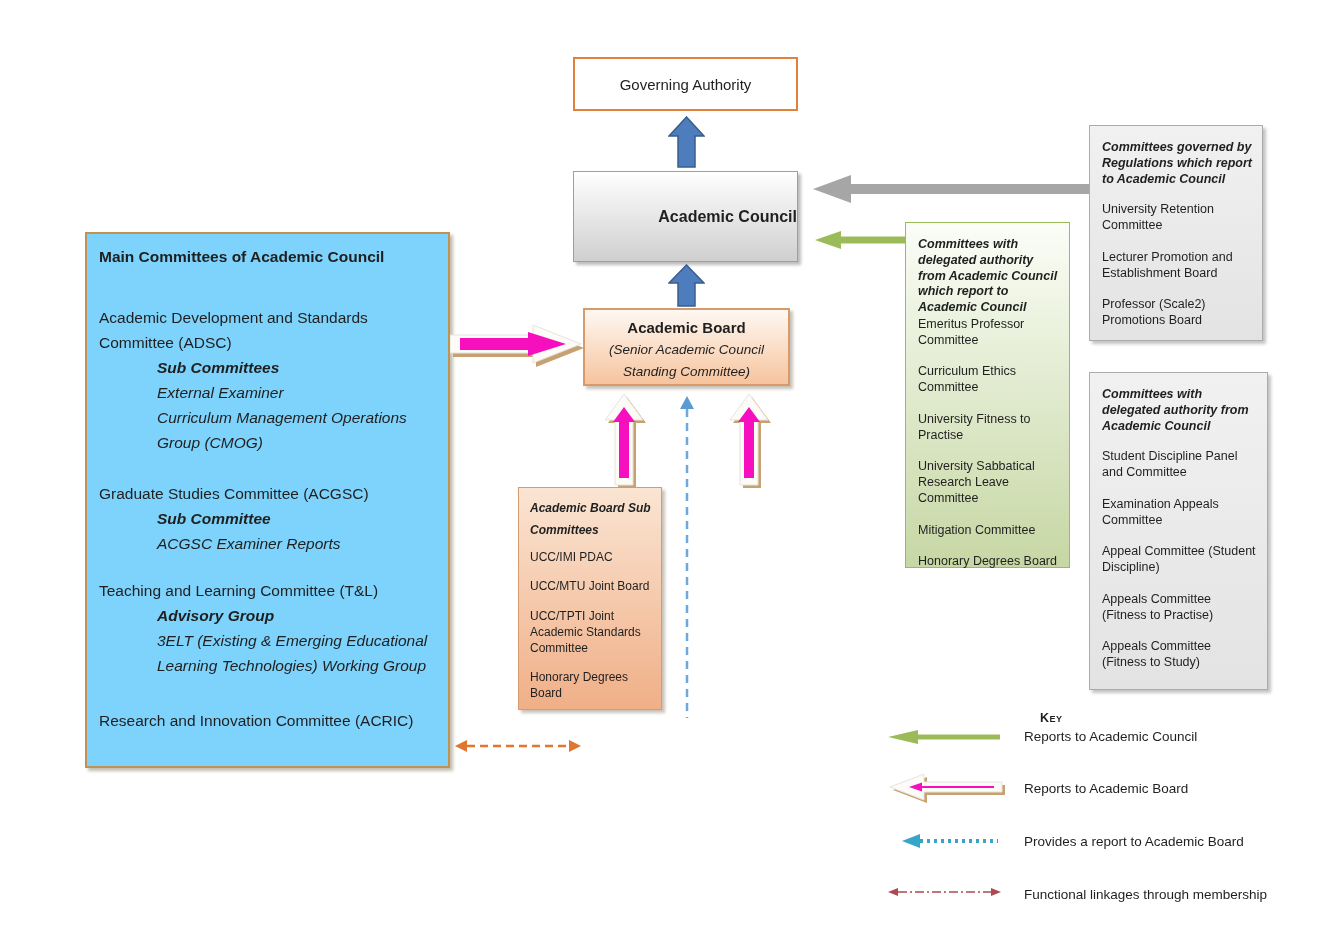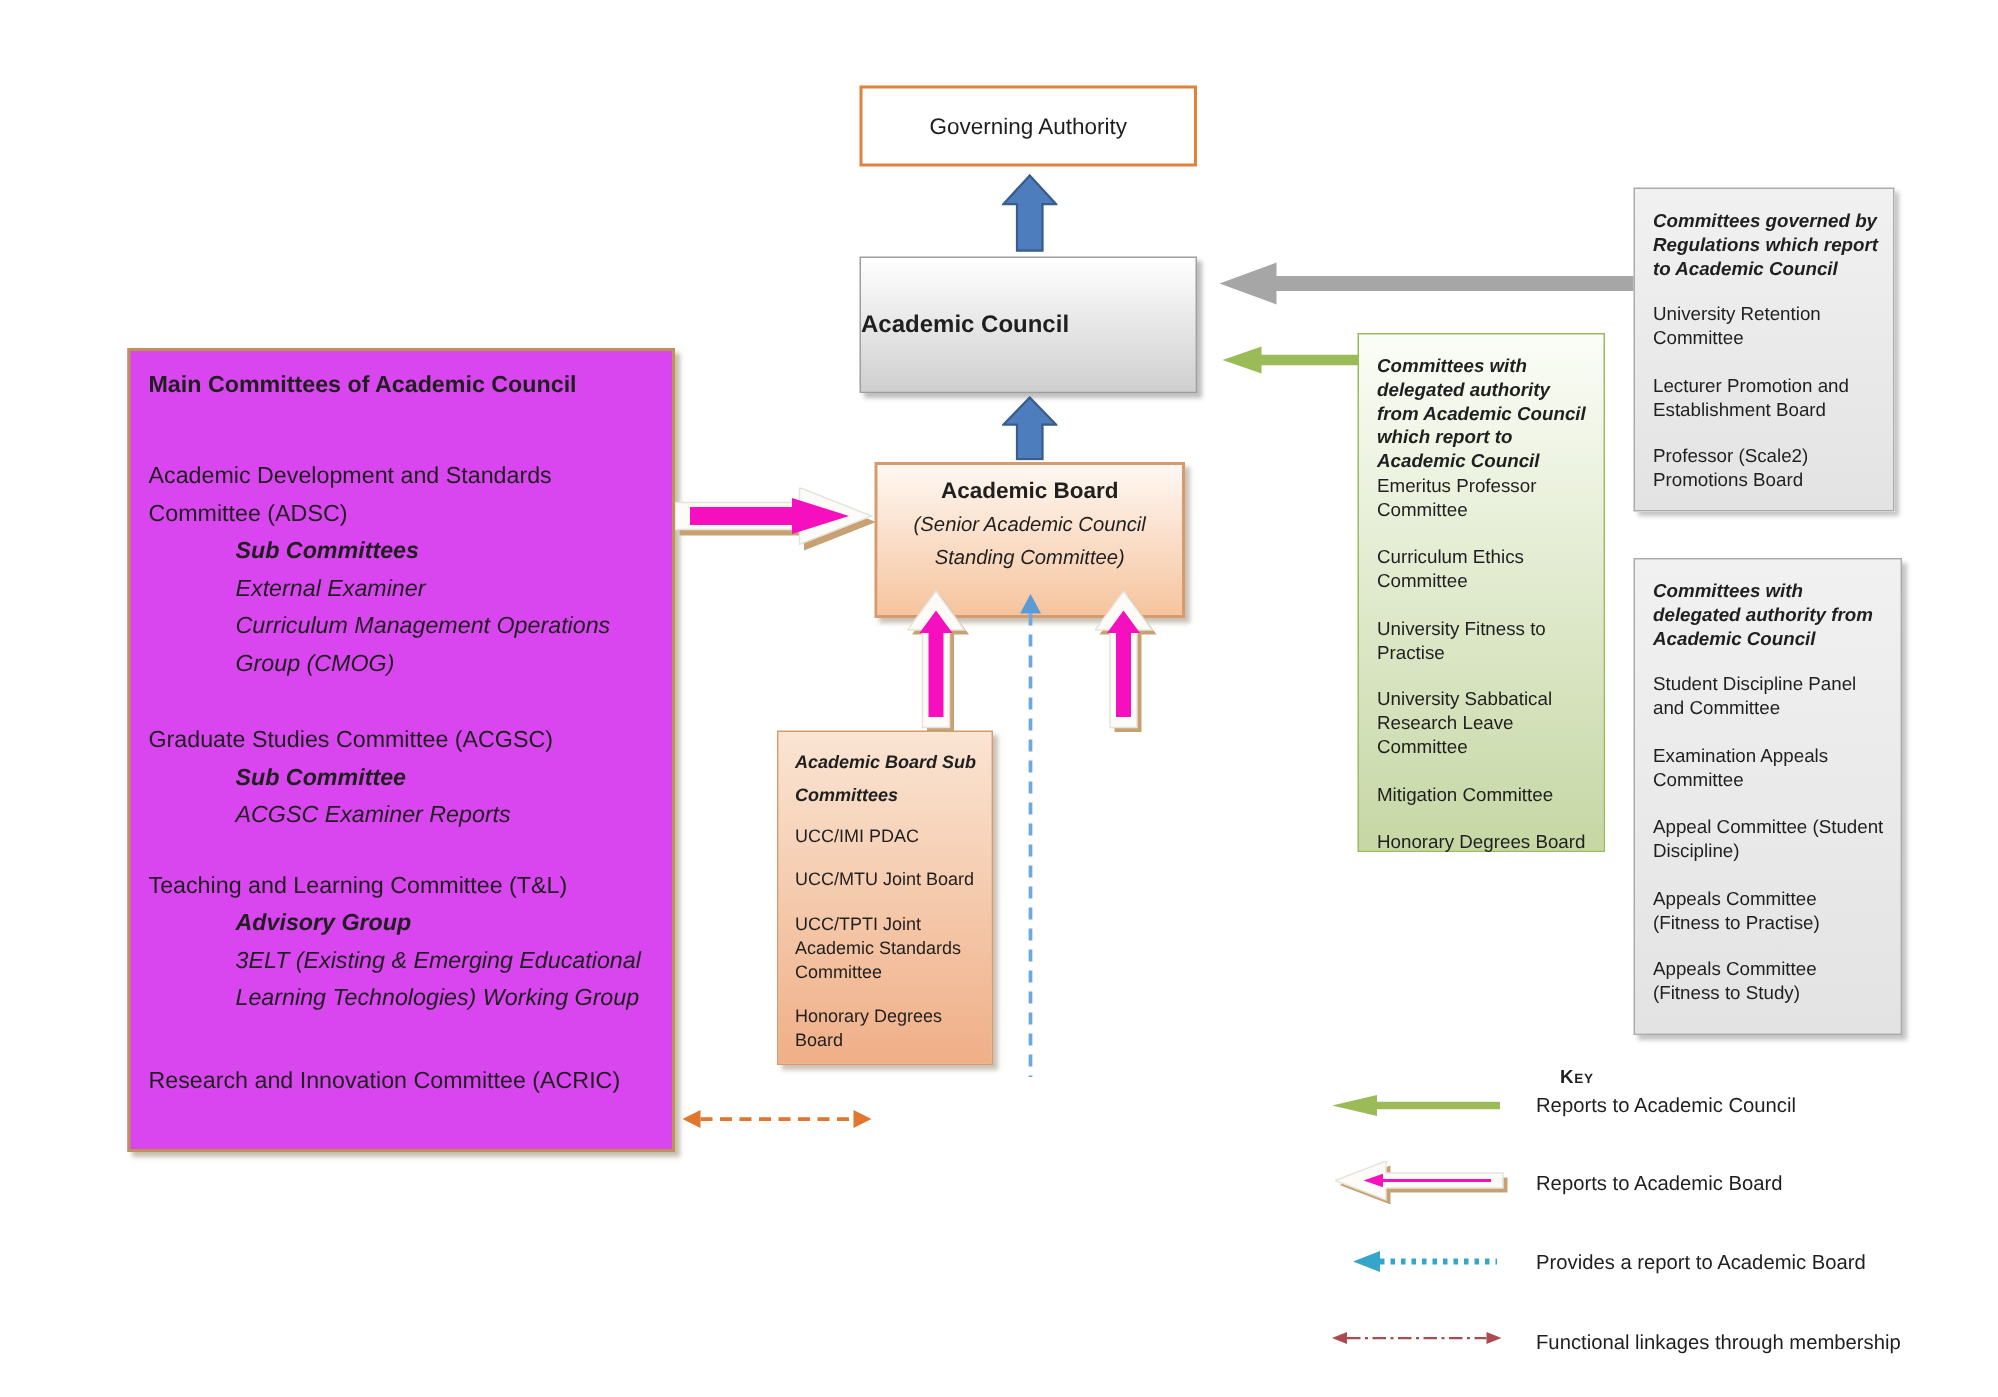--- a/index.html
+++ b/index.html
@@ -3,40 +3,40 @@
 <meta charset="utf-8">
 <style>
   html,body{margin:0;padding:0;background:#fff;}
   body{font-family:"Liberation Sans","DejaVu Sans",sans-serif;color:#1f1f1f;}
   #canvas{position:relative;width:1332px;height:931px;background:#ffffff;overflow:hidden;}
   .box{position:absolute;box-sizing:border-box;}
   .arrow{position:absolute;}
   .hdr{font-weight:bold;font-style:italic;}
 
   
-  .yellow-box{left:85px;top:232px;width:365px;height:536px;background:#d946ef;
+  .yellow-box{left:85px;top:232px;width:365px;height:536px;background:#7dd3fc;
     border:2px solid #BF9355;box-shadow:3px 3px 3px rgba(140,130,100,.5);
     font-size:15.5px;line-height:25px;padding:10px 14px 0 12px;}
   .mc-title{font-weight:bold;}
   .mc-g1{margin-top:36px;}
   .mc-g2{margin-top:26px;}
   .mc-g3{margin-top:22px;}
   .mc-g4{margin-top:30px;}
   .mc-sublabel{font-weight:bold;font-style:italic;margin-left:58px;}
   .mc-sub{font-style:italic;margin-left:58px;}
 
   
   .gov-box{left:573px;top:57px;width:225px;height:54px;background:#ffffff;
     border:2px solid #E0813C;display:flex;align-items:center;justify-content:center;
     font-size:15px;}
   .council-box{left:573px;top:171px;width:225px;height:91px;
     background:linear-gradient(#ffffff,#cfcfcf);border:1.5px solid #9e9e9e;
-    box-shadow:3px 3px 3px #bdbdbd;display:flex;align-items:center;justify-content:flex-start;
+    box-shadow:3px 3px 3px #bdbdbd;display:flex;align-items:center;justify-content:flex-end;
     font-size:16px;font-weight:bold;}
-  .board-box{left:583px;top:308px;width:207px;height:104px;
+  .board-box{left:583px;top:308px;width:207px;height:78px;
     background:linear-gradient(#FEF8F2,#F6C49E);border:2px solid #D69A6D;
     box-shadow:3px 3px 3px #c9c2b8;text-align:center;padding-top:7px;font-size:13.5px;line-height:22px;}
   .board-title{font-weight:bold;font-size:15px;}
   .board-sub{font-style:italic;}
 
   
   .subs-box{left:518px;top:487px;width:144px;height:223px;
     background:linear-gradient(#FAE5D3,#F0AF87);border:1.5px solid #D69A6D;
     box-shadow:3px 3px 3px #c9c2b8;font-size:12px;line-height:1.35;padding:10px 8px 0 11px;}
   .subs-box .hdr{line-height:1.8;margin-bottom:8px;}

